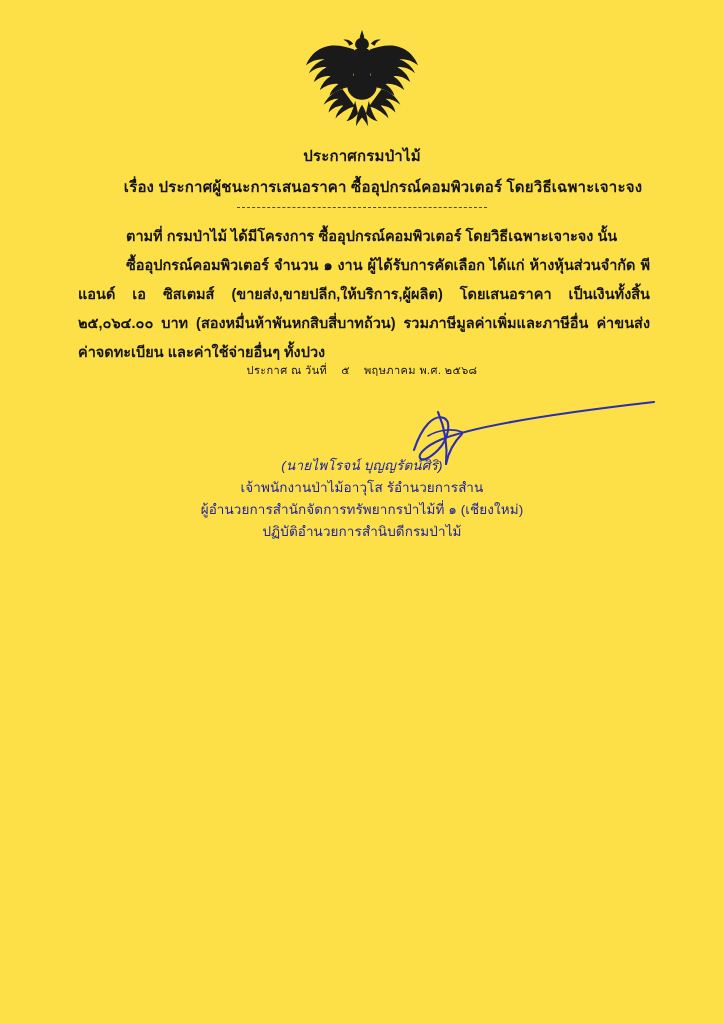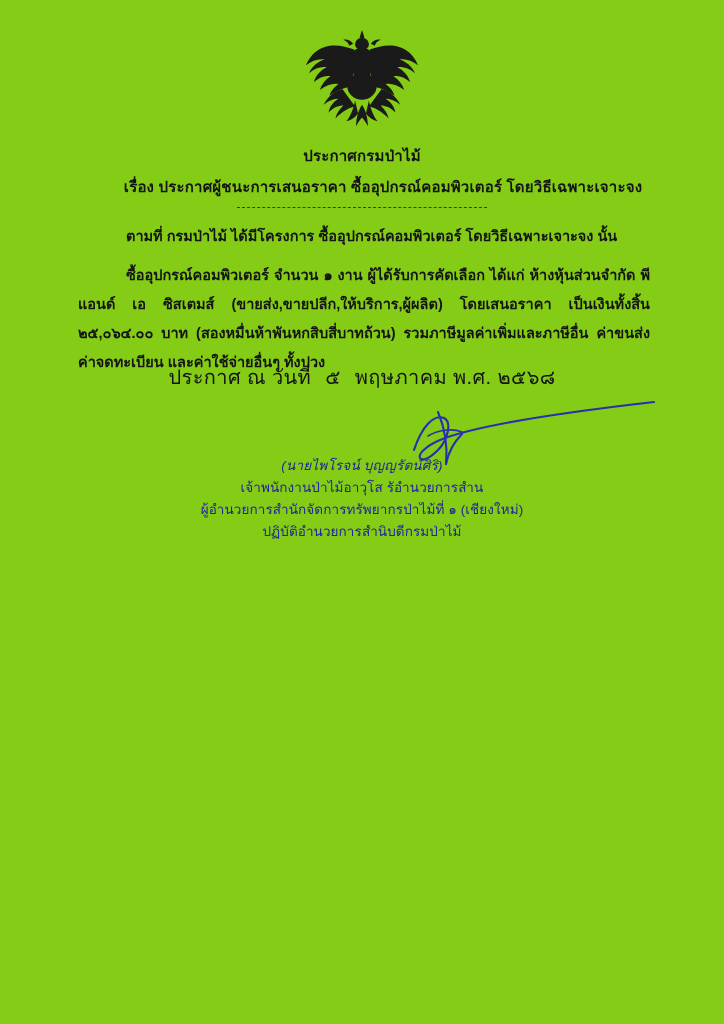--- a/index.html
+++ b/index.html
@@ -12,21 +12,21 @@
     height: 1024px;
     font-family: "Liberation Sans", sans-serif;
     color: #111111;
     position: relative;
     overflow: hidden;
   }
   .page {
     position: relative;
     width: 724px;
     height: 1024px;
-    background: #84cc16;
+    background: #fde047;
   }
 
   
   .emblem-wrap {
     position: absolute;
     top: 28px;
     left: 0;
     width: 724px;
     display: flex;
     justify-content: center;
@@ -81,31 +81,31 @@
     line-height: 2.0;
     color: #141414;
     text-align: justify;
     text-justify: inter-word;
   }
   .para.indent {
     text-indent: 48px;
     font-weight: bold;
   }
   .para + .para {
-    margin-top: 10px;
+    margin-top: 0;
   }
 
   
   .date-line {
     position: absolute;
     top: 361px;
     left: 0;
     width: 724px;
     text-align: center;
-    font-size: 20px;
+    font-size: 11px;
     color: #141414;
     letter-spacing: .4px;
   }
   .date-line .sp { display: inline-block; width: 14px; }
 
   
   .signature-area {
     position: absolute;
     top: 392px;
     left: 0;

